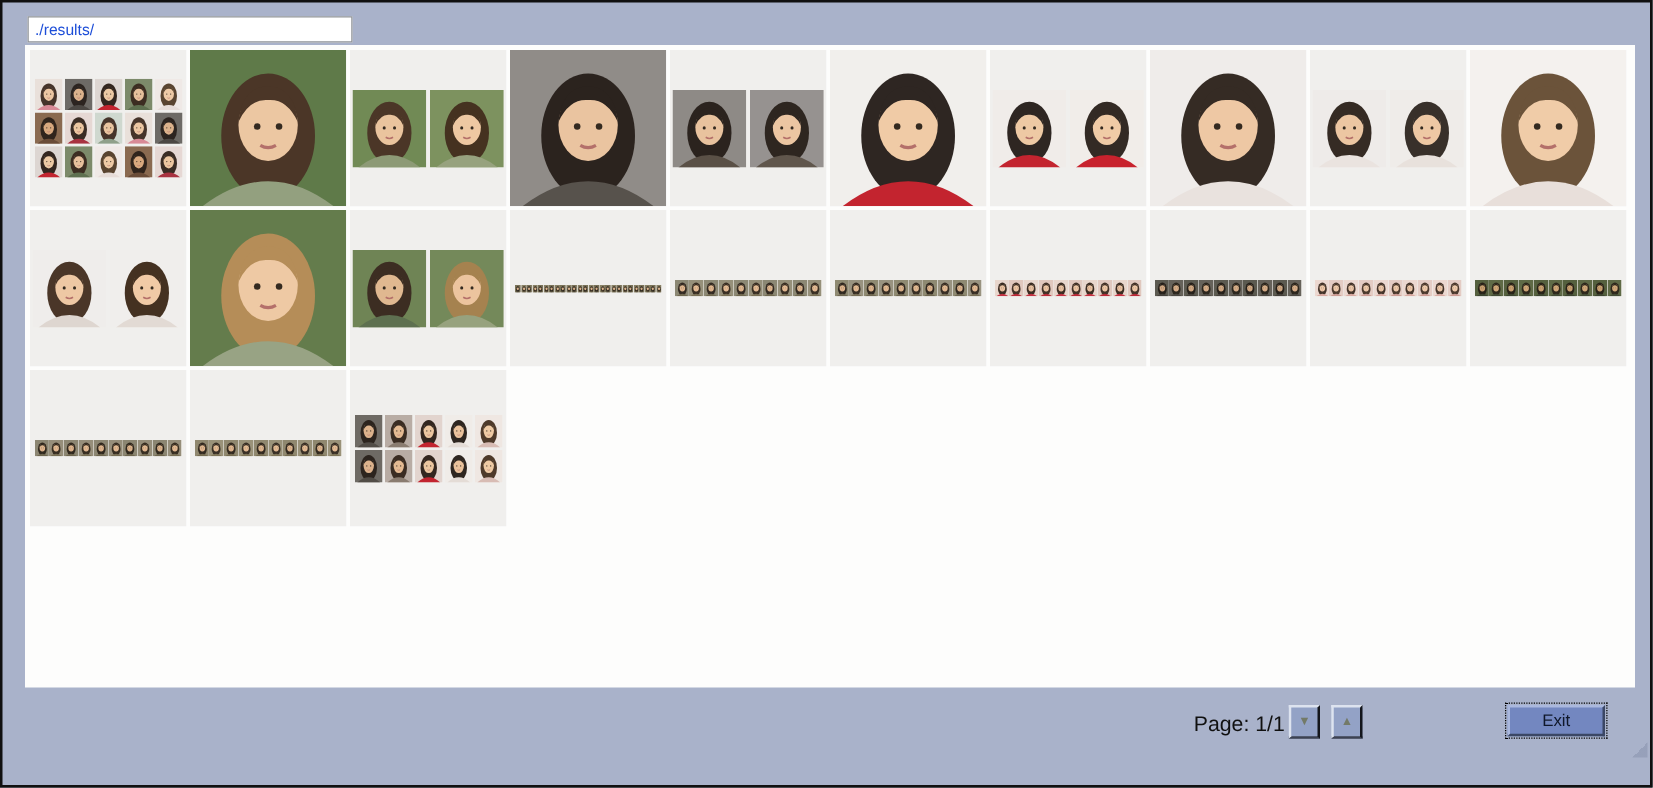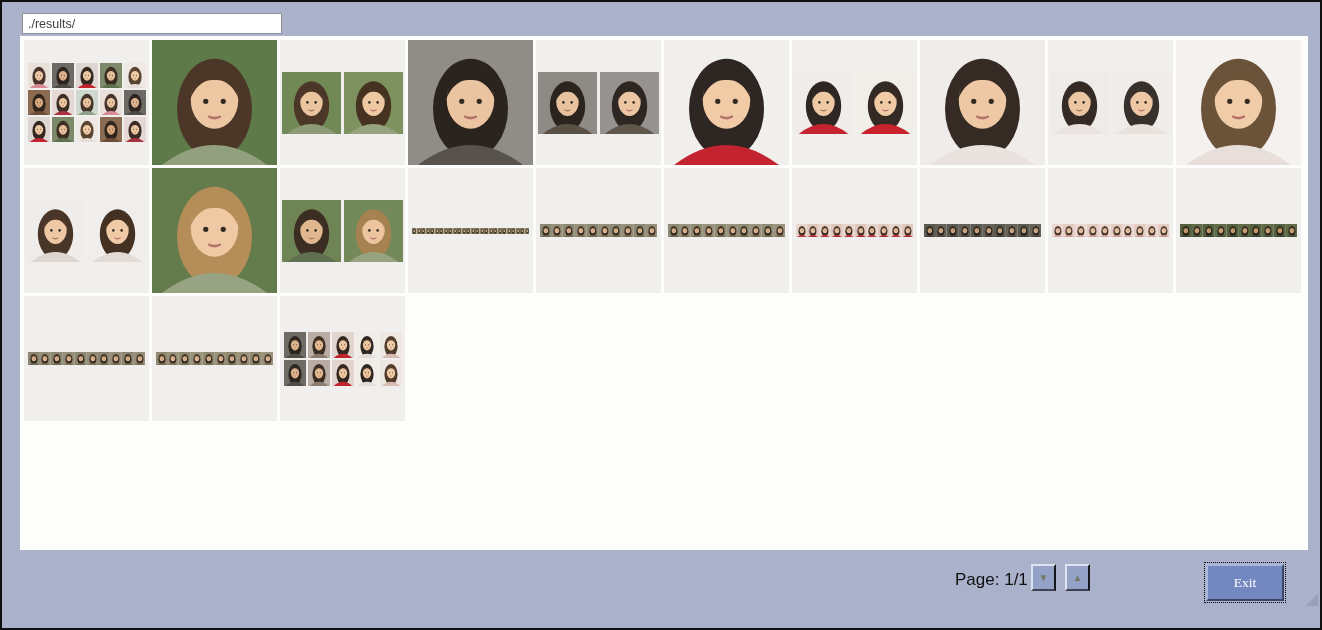--- a/index.html
+++ b/index.html
@@ -10,42 +10,42 @@
   .title-icon{width:17px;height:17px;margin-left:11px;flex:0 0 auto;}
   .title-text{margin-left:11px;font-size:13px;color:#141414;white-space:pre;}
   .win-controls{margin-left:auto;display:flex;height:100%;}
   .win-btn{width:46px;height:100%;display:flex;align-items:center;justify-content:center;font-size:13px;color:#1c1c1c;}
   .win-btn.max{color:#b9c4bb;font-size:12px;}
   .win-btn.min{font-size:15px;}
   
   .app-body{position:relative;width:100%;height:594px;}
   .path-input{position:absolute;left:20px;top:11px;width:260px;height:21px;box-sizing:border-box;
     border:1px solid #8f9398;background:#fff;font-family:"Liberation Sans",sans-serif;
-    font-size:12.5px;padding:1px 5px;color:#404040;}
+    font-size:12.5px;padding:1px 5px;color:#1d4ed8;}
   .canvas{position:absolute;left:18px;top:34px;width:1288px;height:514px;background:#fdfdfc;}
   .thumb-grid{display:grid;grid-template-columns:repeat(10,125px);grid-auto-rows:125px;gap:3px;padding:4px;}
   .cell{background:#f0efed;overflow:hidden;display:flex;align-items:center;justify-content:center;}
   .pair{display:flex;gap:3px;align-items:center;justify-content:center;}
   .sheet{display:grid;gap:2px;}
   .strip{display:flex;align-items:center;justify-content:center;gap:0;}
   .cell svg{display:block;}
   
   .page-label{position:absolute;left:953px;top:568px;font-size:17px;color:#101010;}
   .nav-btn{position:absolute;top:562px;width:25px;height:27px;box-sizing:border-box;
     background:#93a2c6;display:flex;align-items:center;justify-content:center;
     border-top:2px solid #dde3ef;border-left:2px solid #dde3ef;
     border-right:2px solid #14161c;border-bottom:2px solid #3c4252;
     color:#737a68;font-size:10px;}
   .nav-down{left:1029px;}
   .nav-up{left:1063px;}
   .exit-wrap{position:absolute;left:1202px;top:560px;border:1px dotted #000;padding:1px;background:#a9b2ca;}
-  .exit-btn{width:78px;height:37px;background:#7387c0;color:#ffffff;font-size:13.5px;
+  .exit-btn{width:78px;height:25px;background:#7387c0;color:#0f172a;font-size:13.5px;
     display:flex;align-items:center;justify-content:center;
     border-top:2px solid #aab8de;border-left:2px solid #aab8de;
-    border-right:2px solid #3b4765;border-bottom:2px solid #3b4765;box-sizing:border-box;font-family:Liberation Serif, serif;}
+    border-right:2px solid #3b4765;border-bottom:2px solid #3b4765;box-sizing:border-box;}
   .resize-grip{position:absolute;right:2px;top:592px;width:12px;height:12px;
     background:linear-gradient(135deg,transparent 50%,#8f99b3 50%);opacity:.7;}
 </style>
 </head>
 <body>
 
 <div class="window">
 
 
   <div class="app-body">

